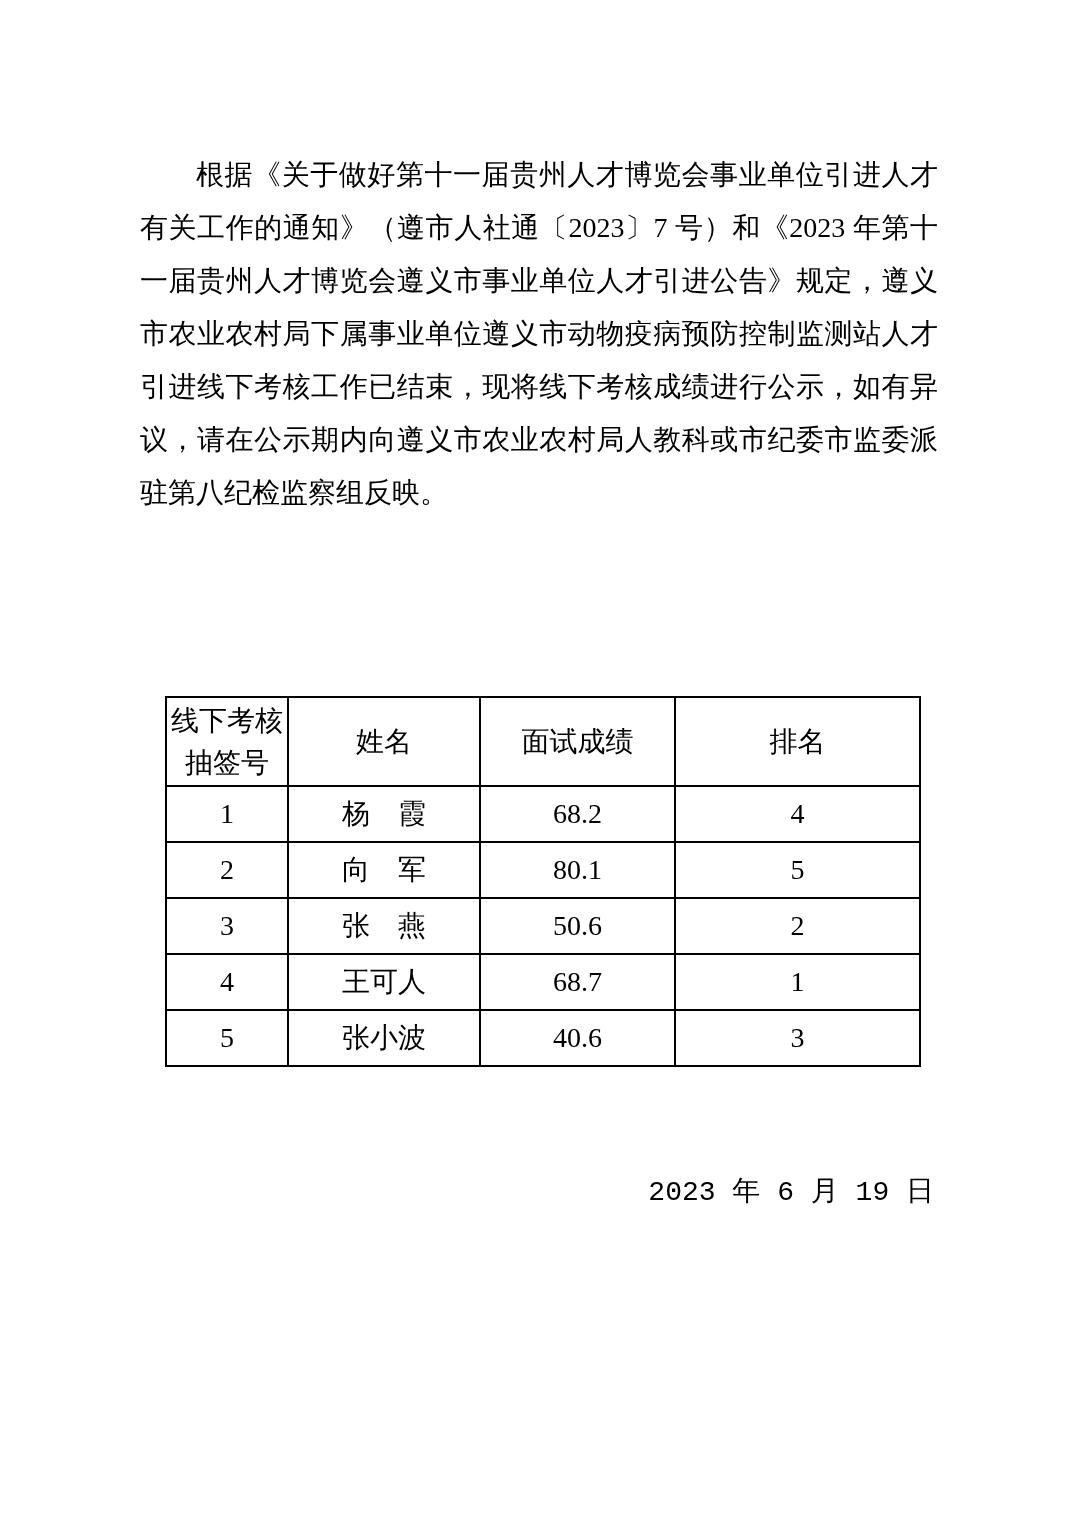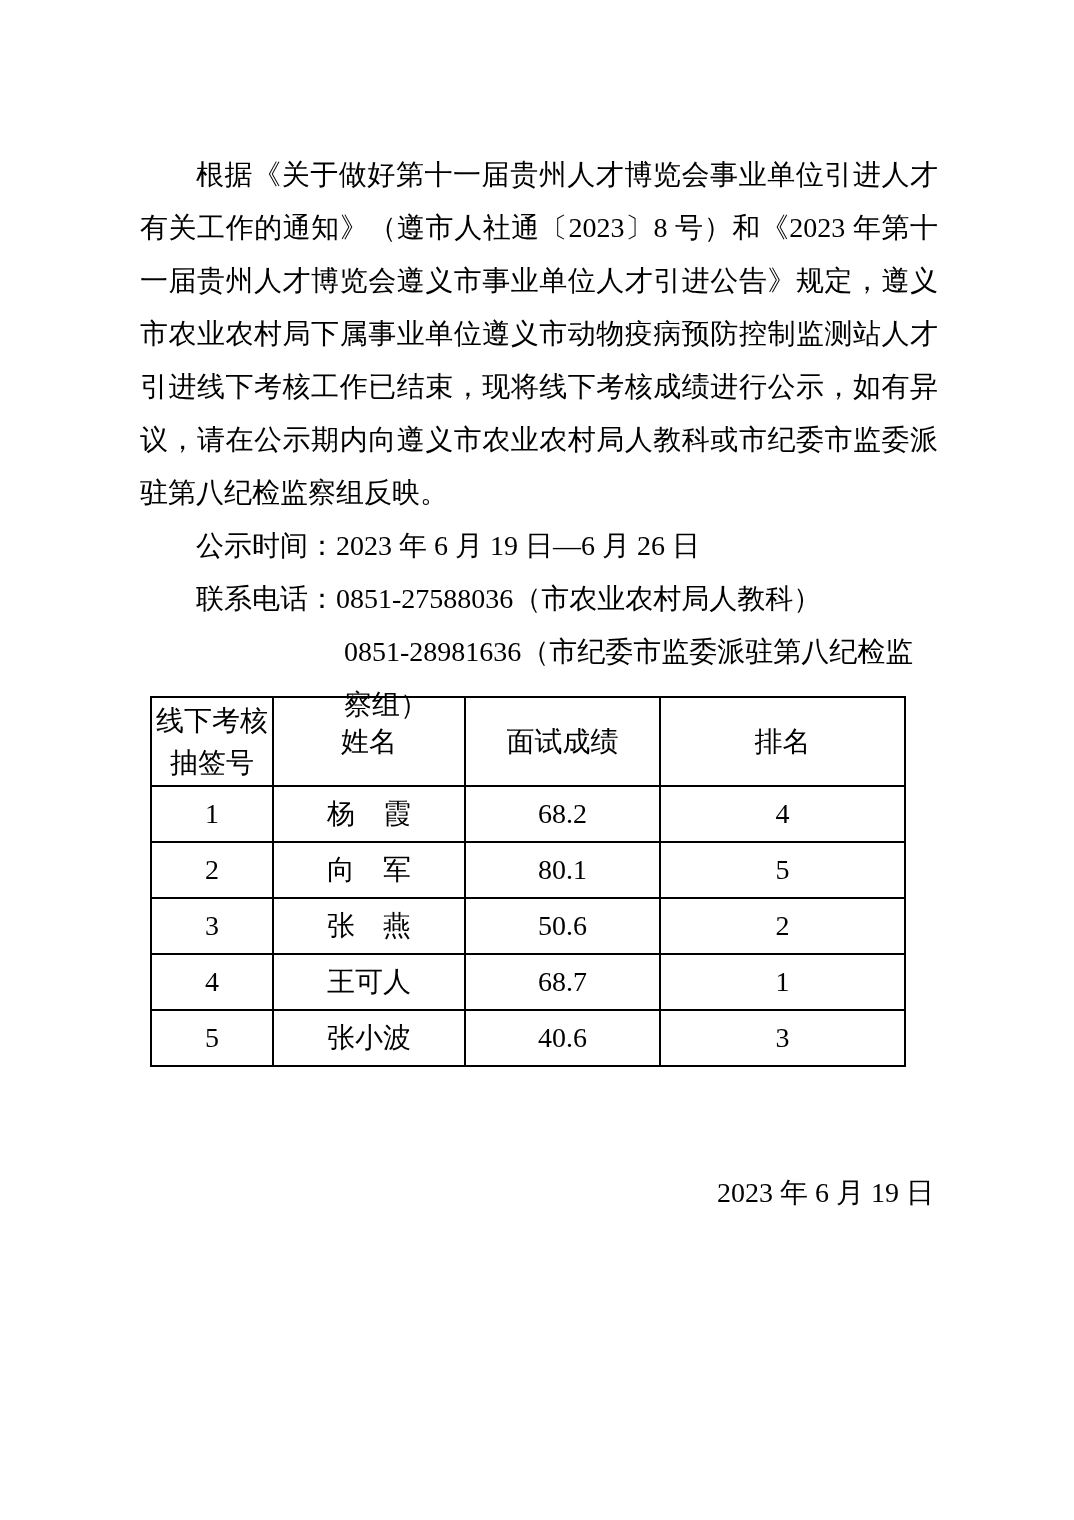--- a/index.html
+++ b/index.html
@@ -35,21 +35,21 @@
     top: 519px;
     width: 798px;
     font-size: 28px;
     line-height: 53px;
   }
   .contact-block p { margin: 0; }
   .indent-2 { padding-left: 56px; }
   .indent-7 { padding-left: 204px; }
   table.score-table {
     position: absolute;
-    left: 150px;
+    left: 165px;
     top: 696px;
     width: 754px;
     border-collapse: collapse;
     table-layout: fixed;
   }
   table.score-table th,
   table.score-table td {
     border: 2px solid #000000;
     padding: 0;
     text-align: center;
@@ -69,36 +69,32 @@
   }
   .sign-date {
     position: absolute;
     left: 140px;
     top: 1166px;
     width: 794px;
     padding-right: 4px;
     font-size: 28px;
     line-height: 53px;
     text-align: right;
+    font-family: Liberation Mono, monospace;
   }
 </style>
 </head>
 <body>
 
 <div class="page">
 
   <div class="text-block">
-    <p class="body-para">根据《关于做好第十一届贵州人才博览会事业单位引进人才有关工作的通知》（遵市人社通〔2023〕8 号）和《2023 年第十一届贵州人才博览会遵义市事业单位人才引进公告》规定，遵义市农业农村局下属事业单位遵义市动物疫病预防控制监测站人才引进线下考核工作已结束，现将线下考核成绩进行公示，如有异议，请在公示期内向遵义市农业农村局人教科或市纪委市监委派驻第八纪检监察组反映。</p>
+    <p class="body-para">根据《关于做好第十一届贵州人才博览会事业单位引进人才有关工作的通知》（遵市人社通〔2023〕7 号）和《2023 年第十一届贵州人才博览会遵义市事业单位人才引进公告》规定，遵义市农业农村局下属事业单位遵义市动物疫病预防控制监测站人才引进线下考核工作已结束，现将线下考核成绩进行公示，如有异议，请在公示期内向遵义市农业农村局人教科或市纪委市监委派驻第八纪检监察组反映。</p>
   </div>
 
-  <div class="contact-block">
-    <p class="indent-2"><span>公示时间：</span><span>2023 年 6 月 19 日—6 月 26 日</span></p>
-    <p class="indent-2"><span>联系电话：</span><span>0851-27588036（市农业农村局人教科）</span></p>
-    <p class="indent-7"><span>0851-28981636（市纪委市监委派驻第八纪检监察组）</span></p>
-  </div>
 
   <table class="score-table">
     <colgroup>
       <col style="width:122px">
       <col style="width:192px">
       <col style="width:195px">
       <col style="width:245px">
     </colgroup>
     <thead>
       <tr>

